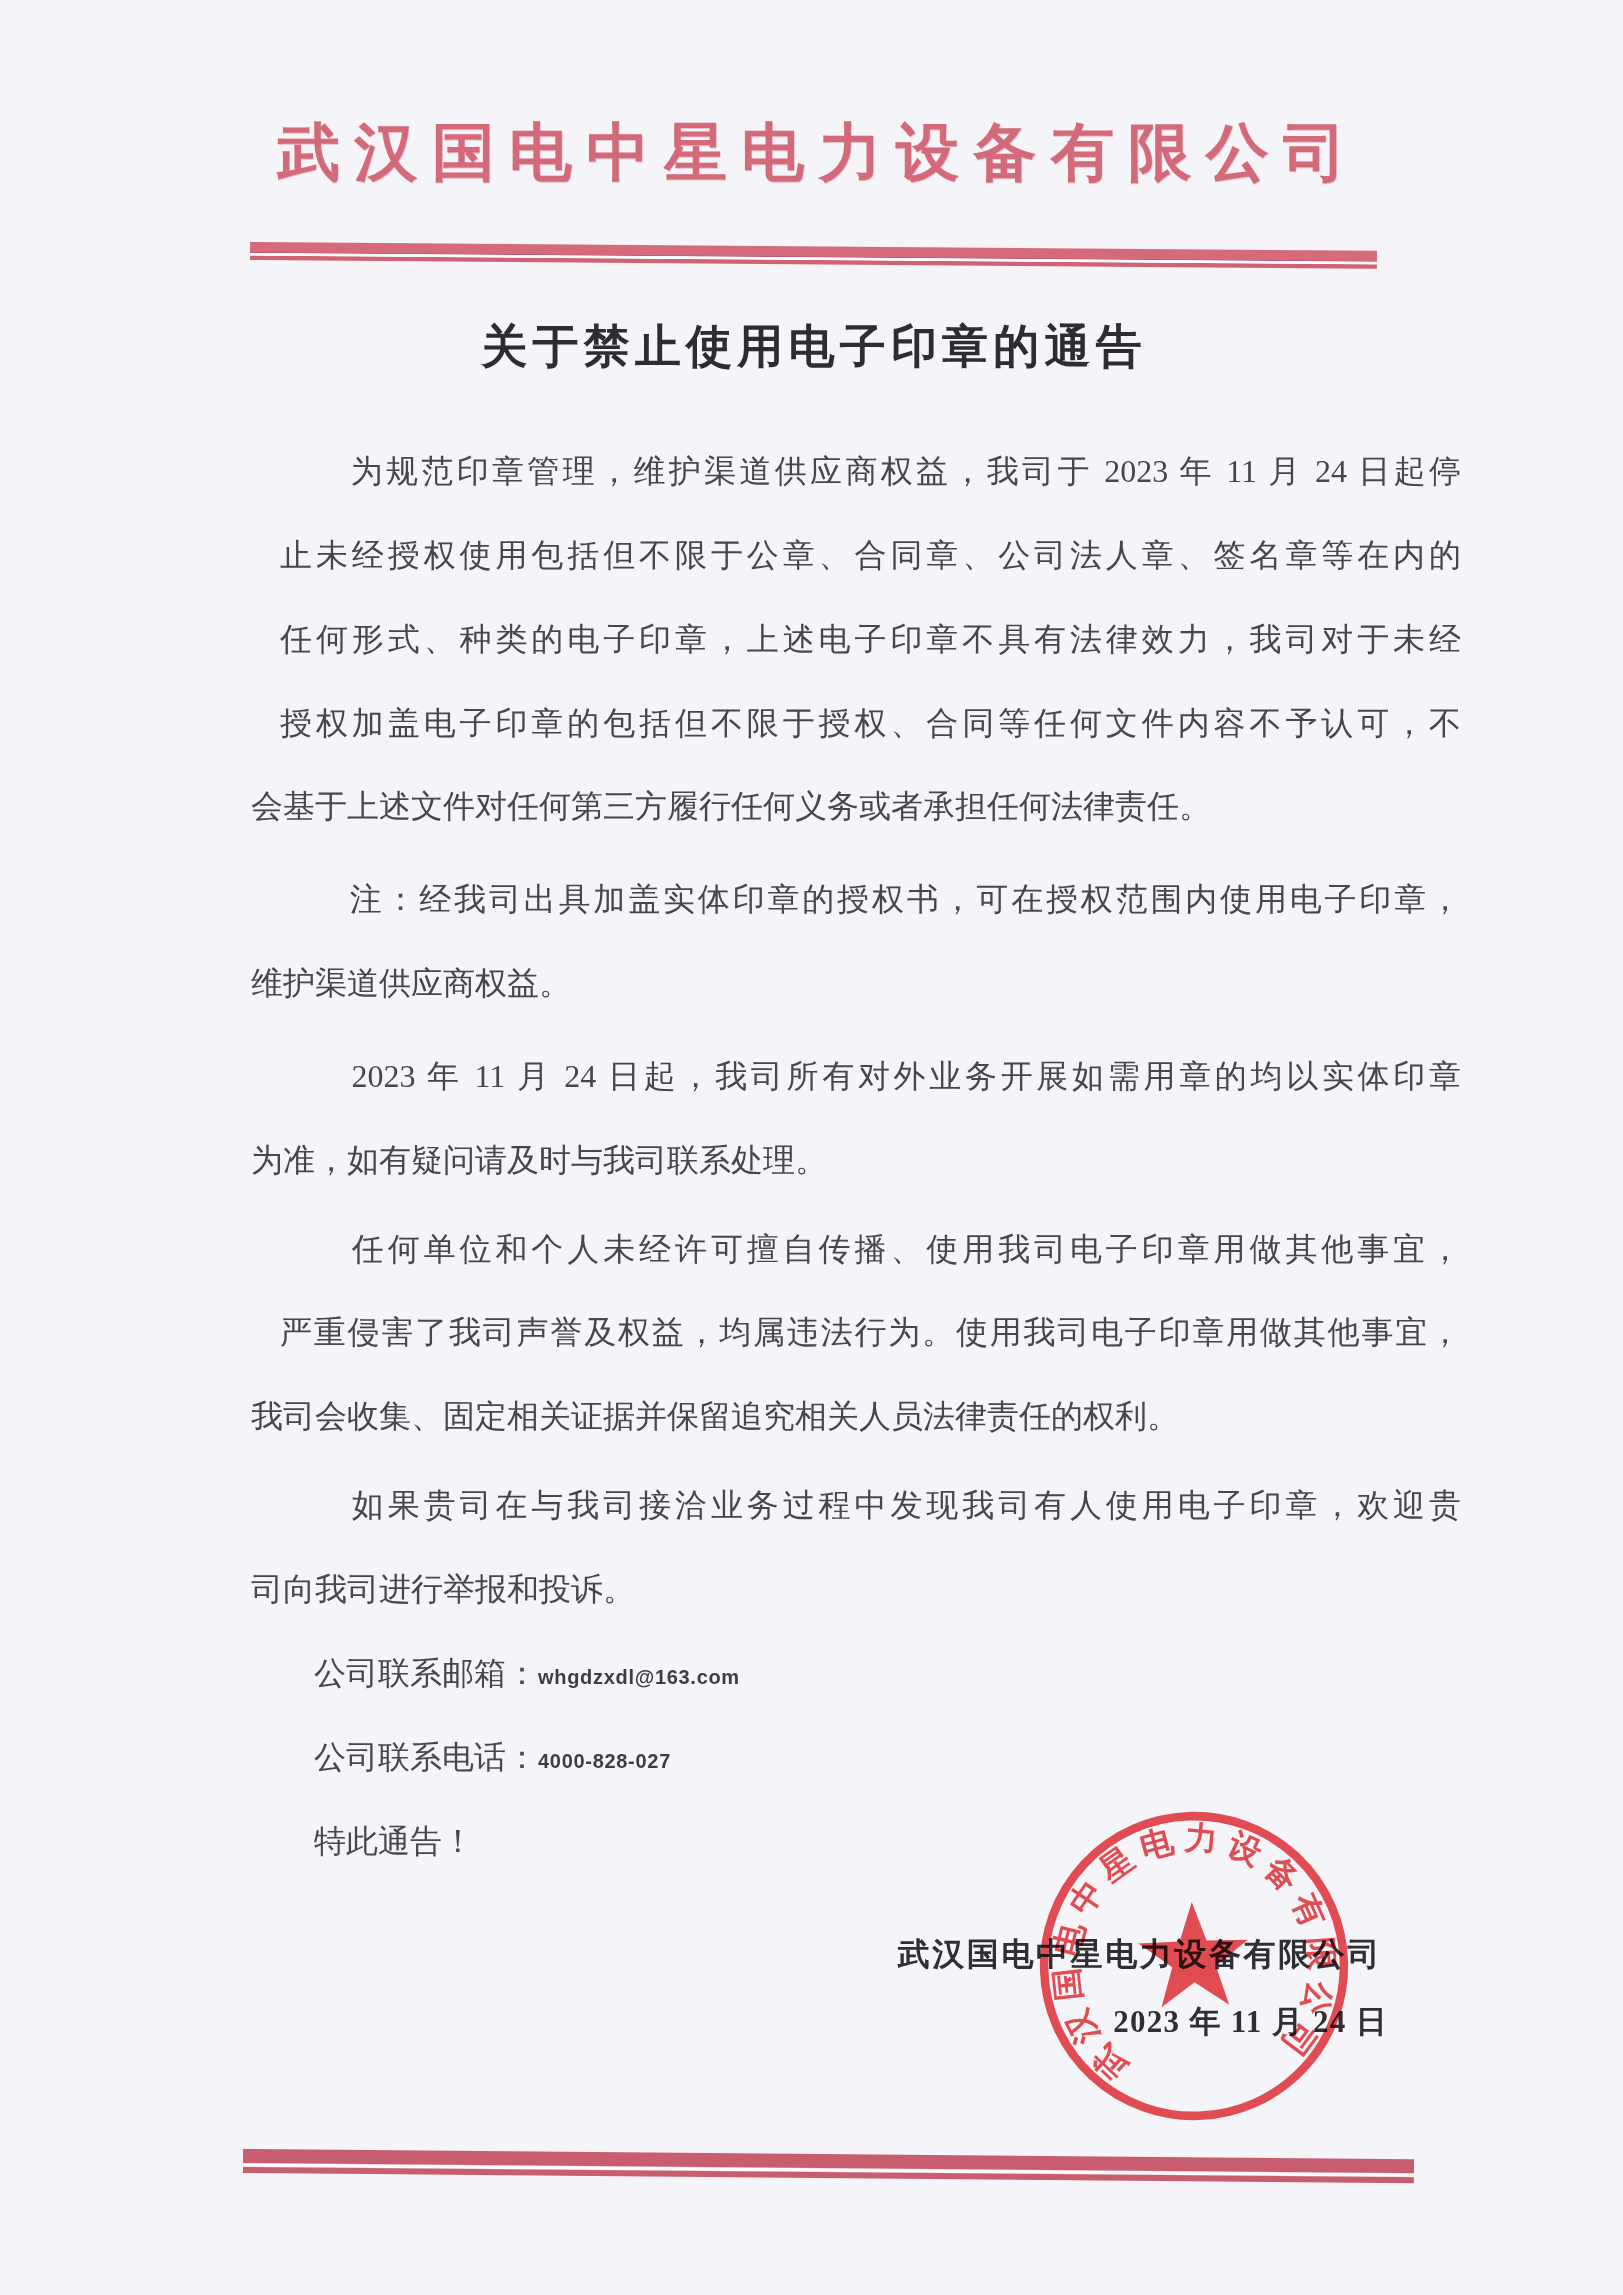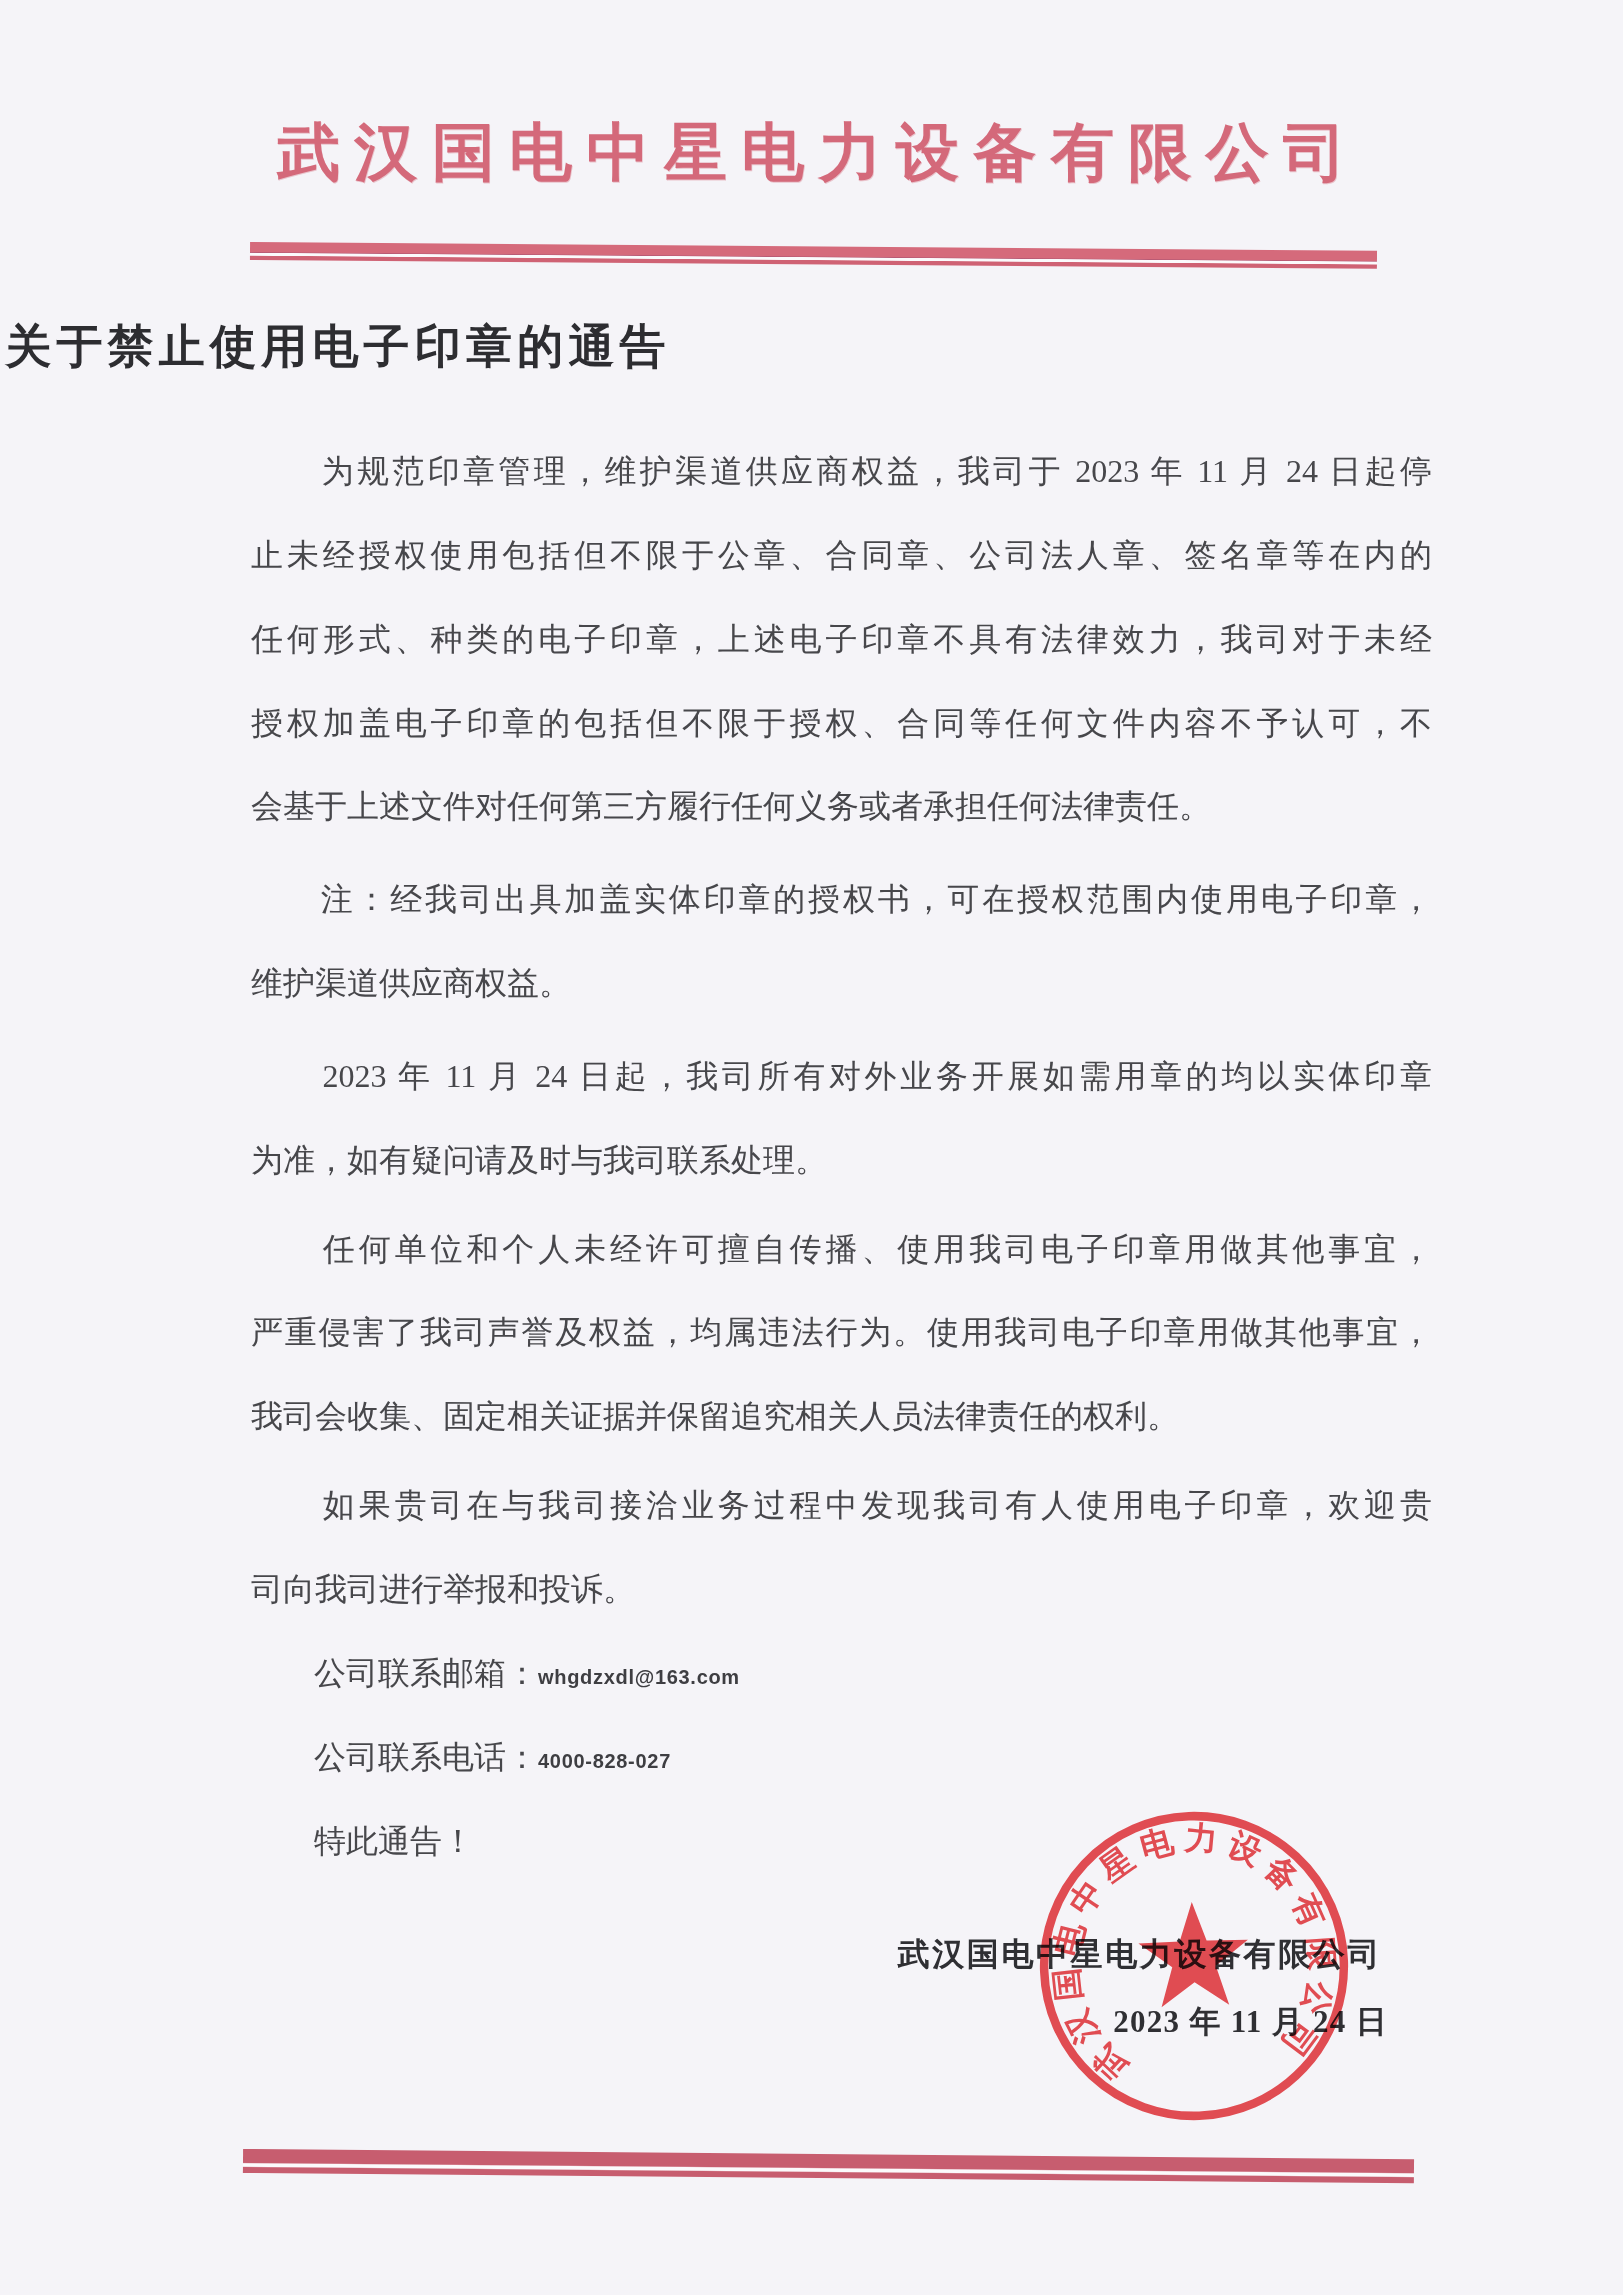--- a/index.html
+++ b/index.html
@@ -29,38 +29,39 @@
   }
   .rule-bottom{
     position:absolute;left:243px;top:2149px;width:1171px;height:24px;
     background:linear-gradient(180deg,#c75d6f 0%,#c75d6f 56%,#fbfafc 61%,#fbfafc 72%,#c75d6f 77%,#c75d6f 100%);
     transform:rotate(0.5deg);transform-origin:left center;
   }
 
   
   .doc-title{
     position:absolute;top:316px;left:0;width:100%;
-    text-align:left;
+    text-align:center;
     font-size:46px;font-weight:700;
     letter-spacing:5.2px;padding-left:5.2px;box-sizing:border-box;
     color:#2d2d31;
     white-space:nowrap;
   }
 
   
   .body-block{position:absolute;left:251px;top:0;width:1181px;}
   .bline{
     position:absolute;left:0;width:100%;height:42px;
     font-size:32px;line-height:39px;color:#47474b;
     white-space:nowrap;
   }
   .bline.stretch{
     white-space:normal;
     text-align:justify;
     text-align-last:justify;
+    margin-left:29px;
   }
   .indent2{padding-left:63px;box-sizing:border-box;}
   .latin{
     font-family:"Liberation Sans","DejaVu Sans",sans-serif;
     font-weight:600;font-size:20px;letter-spacing:0.7px;color:#3e3e42;
   }
 
   
   .sig-company{
     position:absolute;top:1933px;right:241px;

